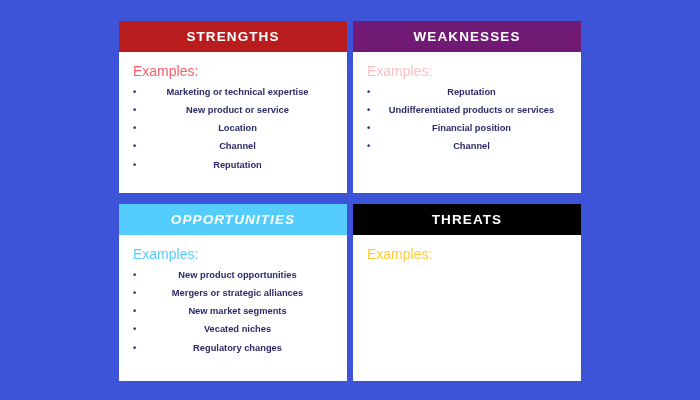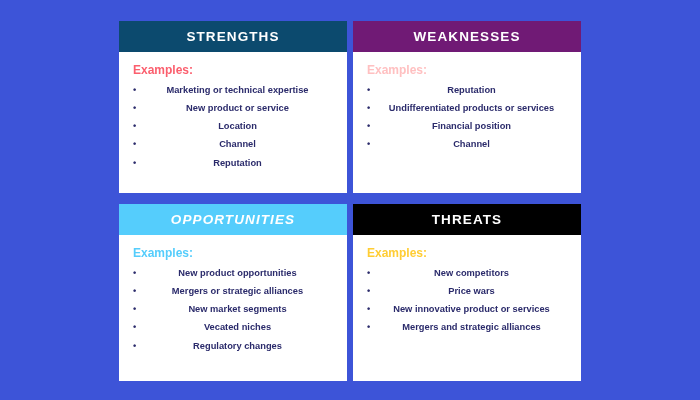--- a/index.html
+++ b/index.html
@@ -51,22 +51,22 @@
     line-height: 1;
   }
 
   .quad-body {
     flex: 1 1 auto;
     padding: 12px 14px 10px 14px;
     box-sizing: border-box;
   }
 
   .examples-label {
-    font-size: 12px;
-    font-weight: bold;
+    font-size: 14px;
+    font-weight: normal;
     margin: 0 0 9px 0;
     line-height: 1;
   }
 
   .bullet-list {
     list-style: none;
     margin: 0;
     padding: 0;
   }
 
@@ -84,21 +84,21 @@
 
   .bullet-item:before {
     content: "\2022";
     position: absolute;
     left: 0;
     top: 0;
     color: #2b2b6b;
   }
 
   
-  .q-strengths .quad-header { background: #0c4a6e; }
+  .q-strengths .quad-header { background: #b91c1c; }
   .q-strengths .examples-label { color: #fb5f6e; }
 
   .q-weaknesses .quad-header { background: #701a75; }
   .q-weaknesses .examples-label { color: #ffc0c1; }
 
   .q-opportunities .quad-header { background: #55cdfc; font-style: italic; }
   .q-opportunities .examples-label { color: #55cdfc; }
 
   .q-threats .quad-header { background: #000000; }
   .q-threats .examples-label { color: #ffcd34; }
@@ -154,22 +154,16 @@
       </ul>
     </div>
   </section>
 
   <section class="quadrant q-threats">
     <div class="quad-header">
       <span class="quad-header-title">THREATS</span>
     </div>
     <div class="quad-body">
       <p class="examples-label">Examples:</p>
-      <ul class="bullet-list">
-        <li class="bullet-item">New competitors</li>
-        <li class="bullet-item">Price wars</li>
-        <li class="bullet-item">New innovative product or services</li>
-        <li class="bullet-item">Mergers and strategic alliances</li>
-      </ul>
     </div>
   </section>
 
 </div>
 
 </body></html>

